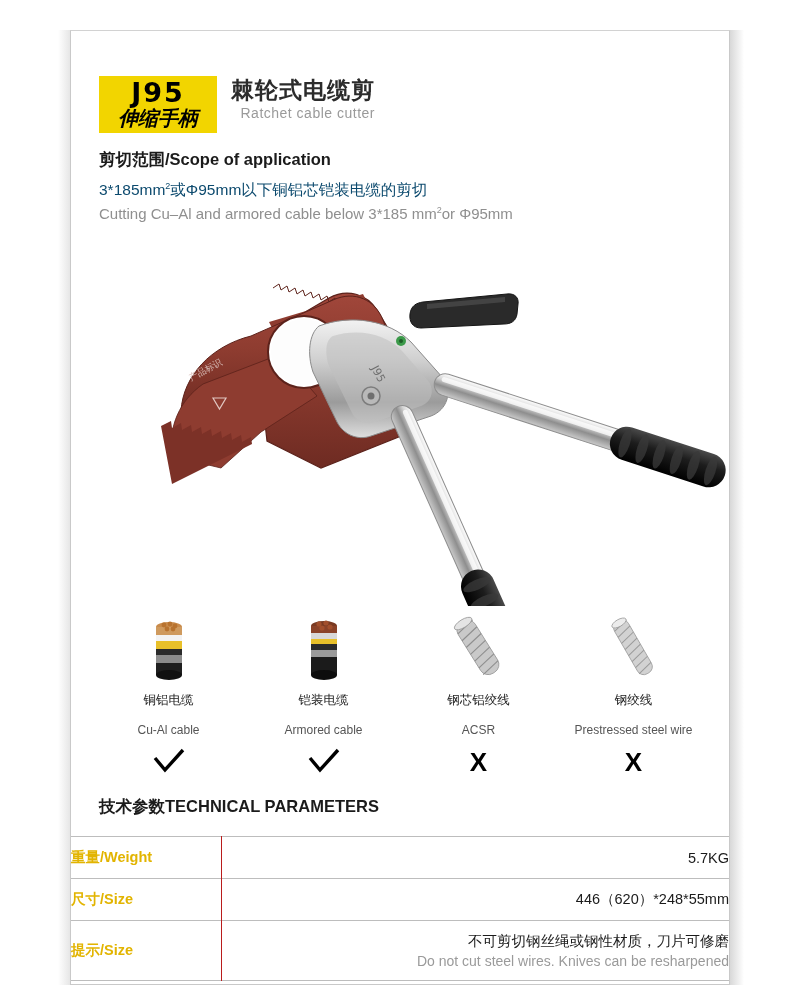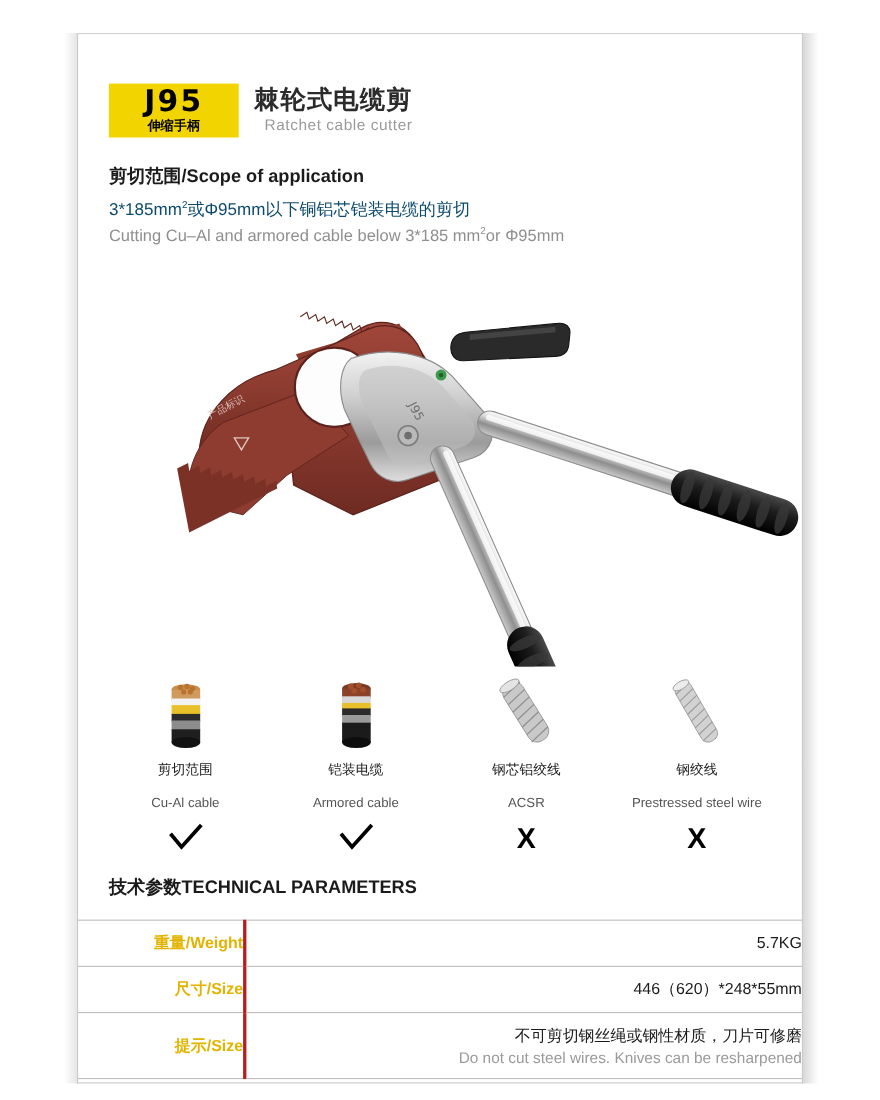--- a/index.html
+++ b/index.html
@@ -62,24 +62,25 @@
     line-height: 1.05;
   }
   .model-badge .model-code {
     font-size: 27px;
     font-weight: bold;
     letter-spacing: 2px;
     font-family: "DejaVu Sans", sans-serif;
     display: block;
   }
   .model-badge .model-sub {
-    font-size: 12px;
+    font-size: 20px;
     font-weight: bold;
     display: block;
     margin-top: 1px;
+    font-style: italic;
   }
   .title-block {
     margin-left: 14px;
     padding-top: 2px;
     text-align: right;
   }
   .title-cn {
     font-size: 23px;
     font-weight: bold;
     color: #2b2b2b;
@@ -187,22 +188,21 @@
   table.params td {
     padding: 11px 0 11px 0;
     vertical-align: middle;
   }
   td.k {
     width: 150px;
     padding-left: 28px;
     font-weight: bold;
     color: #e2b400;
     font-size: 14.5px;
-    border-right: 3px solid #b91c1c;
-    text-align: right;
+    border-right: 1px solid #b91c1c;
   }
   td.v {
     padding-left: 18px;
     color: #1b1b1b;
     text-align: right;
   }
   .v-sub {
     color: #9a9a9a;
     font-size: 14px;
     margin-top: 2px;
@@ -357,21 +357,21 @@
             <ellipse cx="28" cy="64" rx="13" ry="5" fill="#111"></ellipse>
             <g fill="#b8732f">
               <circle cx="23" cy="14" r="2.4"></circle>
                 <circle cx="29" cy="13" r="2.4"></circle>
               <circle cx="34" cy="15" r="2.4"></circle>
                 <circle cx="26" cy="18" r="2.4"></circle>
               <circle cx="32" cy="18" r="2.4"></circle>
             </g>
           </svg>
         </div>
-        <div class="app-label-cn">剪切范围</div>
+        <div class="app-label-cn">铜铝电缆</div>
         <div class="app-label-en">Cu-Al cable</div>
         <div class="app-mark check">
           <svg width="34" height="28" viewBox="0 0 34 28">
               <path d="M3 11 L13 23 L31 3" fill="none" stroke="#000" stroke-width="3.4"></path>
             </svg>
         </div>
       </div>
 
       <div class="app-item">
         <div class="app-art">

